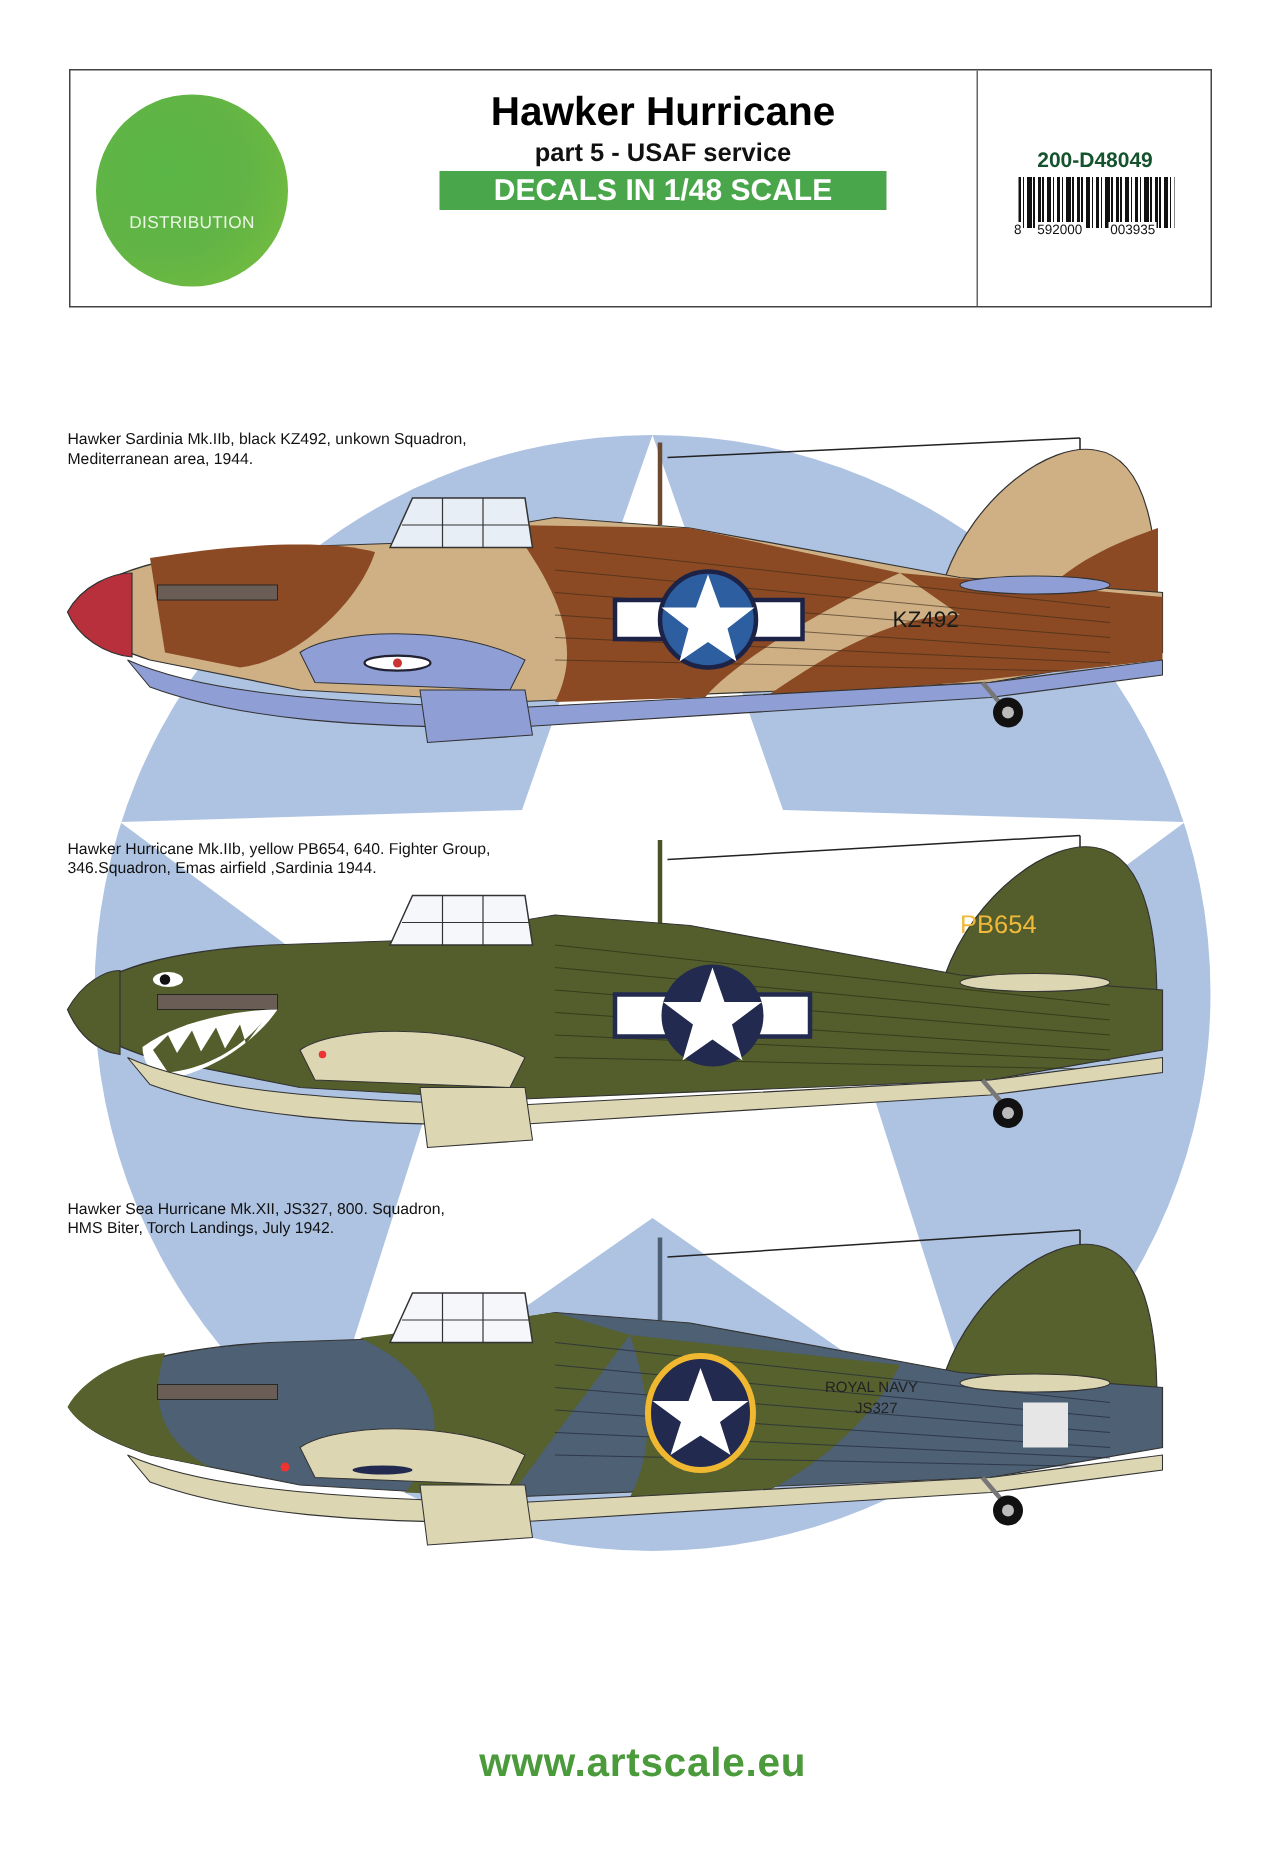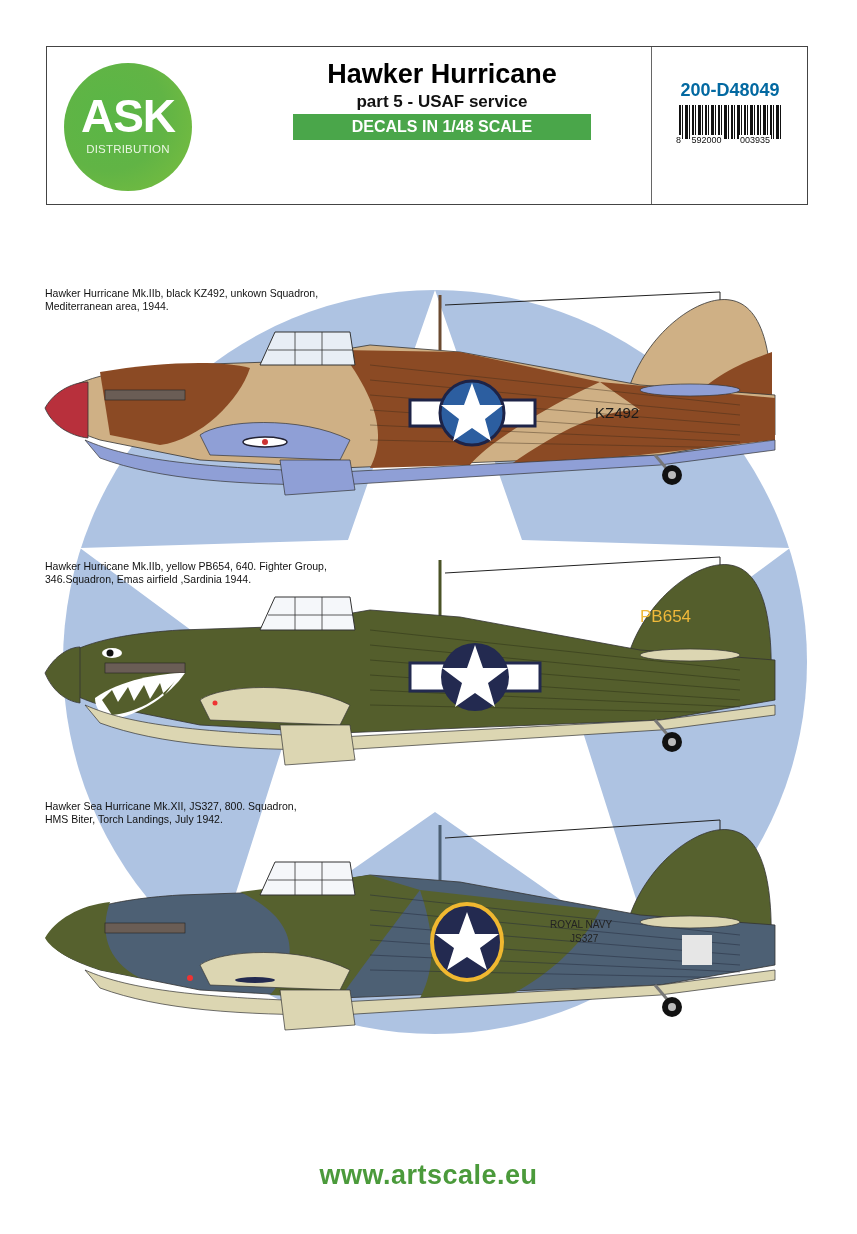--- a/index.html
+++ b/index.html
@@ -7,23 +7,23 @@
   .header { position:absolute; left:46px; top:46px; width:762px; height:159px; border:1px solid #444; box-sizing:border-box; background:#fff; }
   .header .divider { position:absolute; left:604px; top:0; width:1px; height:100%; background:#666; }
   .logo { position:absolute; left:17px; top:16px; width:128px; height:128px; border-radius:50%;
           background: radial-gradient(circle at 35% 40%, #5ab646 0%, #61b445 50%, #7cbf3e 100%); }
   .logo .ask { position:absolute; left:0; right:0; top:30px; text-align:center; color:#fff; font-weight:bold; font-size:46px; letter-spacing:-1px; line-height:46px; font-family:"Liberation Sans", sans-serif; }
   .logo .dist { position:absolute; left:0; right:0; top:80px; text-align:center; color:#eaf6e2; font-size:11.5px; letter-spacing:0.2px; }
   .title-block { position:absolute; left:200px; top:8px; width:390px; text-align:center; }
   .title1 { font-size:27px; font-weight:bold; color:#000000; line-height:31px; margin-top:4px; }
   .title2 { font-size:27px; font-weight:bold; color:#111; line-height:31px; }
   .subtitle { font-size:17px; font-weight:bold; color:#111; line-height:20px; margin-top:2px; }
-  .scale-bar { display:inline-block; margin-top:2px; background:#4aa64a; color:#fff; font-weight:bold; font-size:16px; line-height:26px; padding:0 18px; width:262px; }
+  .scale-bar { display:inline-block; margin-top:2px; background:#4aa64a; color:#fff; font-weight:bold; font-size:20px; line-height:26px; padding:0 18px; width:262px; }
   .code-block { position:absolute; left:605px; top:0; width:156px; text-align:center; }
-  .code { font-size:18px; font-weight:bold; color:#0369a1; margin-top:33px; }
+  .code { font-size:14px; font-weight:bold; color:#14532d; margin-top:51px; }
   .barcode { position:relative; margin:4px auto 0; width:110px; height:40px;text-decoration:underline; }
   .barcode .bars { position:absolute; left:4px; top:0; width:104px; height:34px;
      background: repeating-linear-gradient(90deg,#111 0 2px,#fff 2px 3px,#111 3px 4px,#fff 4px 6px,#111 6px 9px,#fff 9px 10px,#111 10px 11px,#fff 11px 13px); }
   .barcode .digits { position:absolute; left:0; top:30px; width:110px; font-size:9px; color:#111; text-align:left; background:transparent; }
   .barcode .digits span { background:#fff; padding:0 1px; }
 
   .bg-star { position:absolute; left:0; top:0; width:857px; height:1234px; }
 
   .caption { position:absolute; font-size:10.5px; color:#111; line-height:13px; white-space:nowrap; }
   .plane { position:absolute; left:40px; width:770px; height:230px; }
@@ -32,21 +32,20 @@
 </head>
 <body>
 
 <svg class="bg-star" viewBox="0 0 857 1234">
   <circle cx="435" cy="662" r="372" fill="#aec3e2"></circle>
   <polygon fill="#ffffff" points="435,290 522,540 790,548 575,707 658,968 435,812 212,968 295,707 80,548 348,540"></polygon>
 </svg>
 
 <div class="header">
   <div class="logo">
-    <div class="ask">ASK</div>
     <div class="dist">DISTRIBUTION</div>
   </div>
   <div class="title-block">
     <div class="title1">Hawker Hurricane</div>
     <div class="subtitle">part 5 - USAF service</div>
     <div class="scale-bar">DECALS IN 1/48 SCALE</div>
   </div>
   <div class="divider"></div>
   <div class="code-block">
     <div class="code">200-D48049</div>
@@ -55,21 +54,21 @@
       <div class="digits">
         <span>8</span>
         <span style="margin-left:6px">592000</span>
         <span style="margin-left:14px">003935</span>
       </div>
     </div>
   </div>
 </div>
 
 <div class="caption" style="left:45px; top:287px;">
-  <div>Hawker  Hurricane Mk.IIb, black KZ492, unkown Squadron,</div>
+  <div>Hawker  Sardinia Mk.IIb, black KZ492, unkown Squadron,</div>
   <div>Mediterranean area, 1944.</div>
 </div>
 <svg class="plane" style="top:290px;" viewBox="0 0 770 230">
 
   <line x1="400" y1="5" x2="400" y2="60" stroke="#6b4a30" stroke-width="3"></line>
   <line x1="405" y1="15" x2="680" y2="2" stroke="#222" stroke-width="1"></line>
   <line x1="680" y1="2" x2="680" y2="20" stroke="#222" stroke-width="1"></line>
 
   <path d="M590,95 C610,40 660,5 690,10 C725,15 735,70 730,140 L600,140 Z" fill="#cfb085" stroke="#333" stroke-width="0.8"></path>
   <path d="M650,110 C680,80 710,70 732,62 L732,140 L640,140 Z" fill="#8b4a24"></path>

